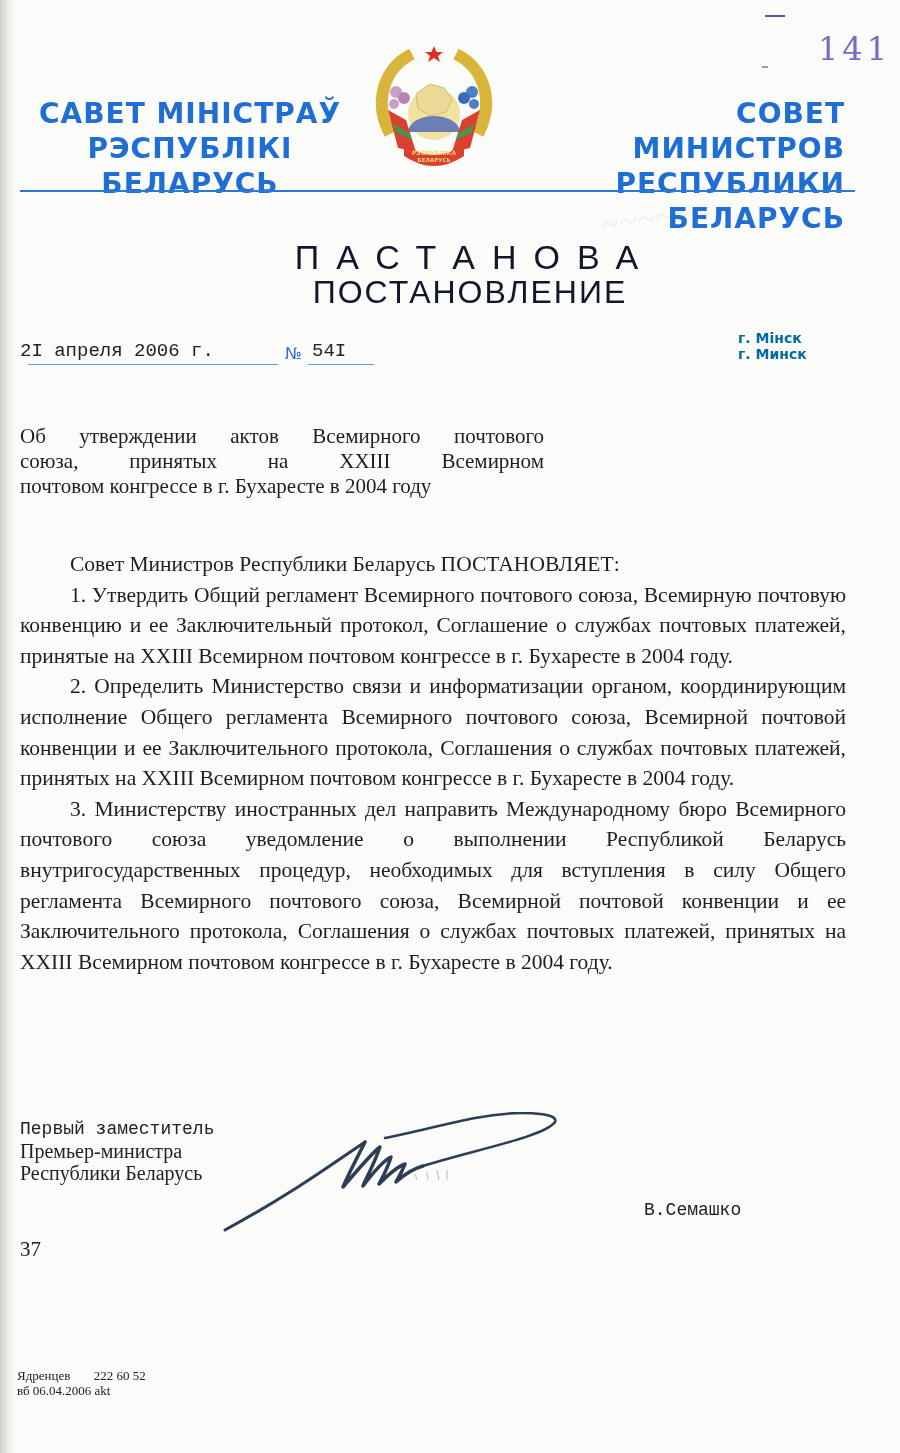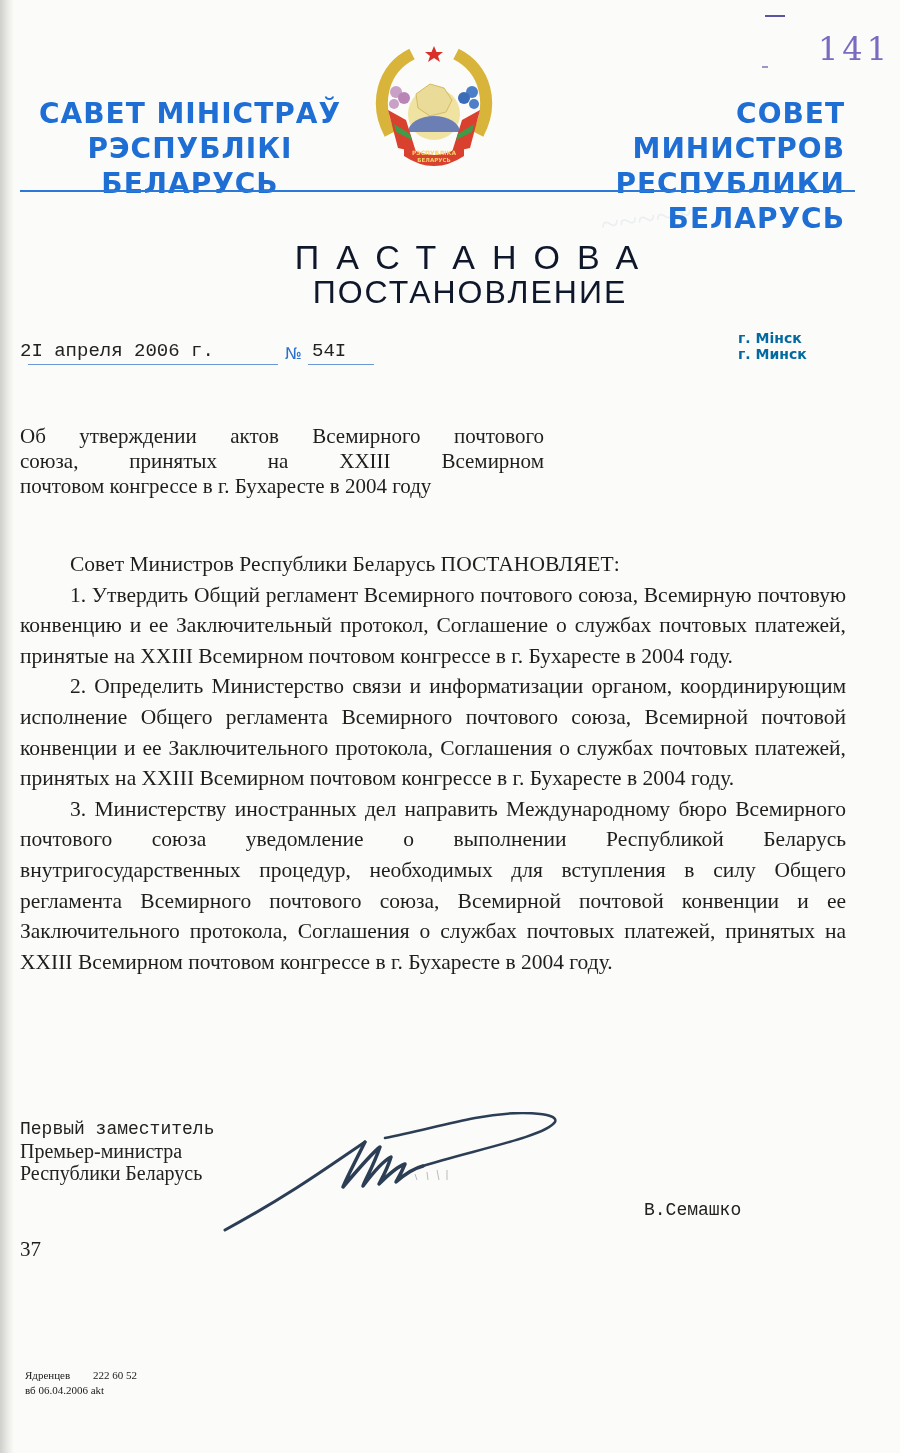--- a/index.html
+++ b/index.html
@@ -60,21 +60,21 @@
   .body p.lead { text-indent: 50px; }
   .sig-block {
     position: absolute; left: 20px; top: 1118px; font-family: "Liberation Mono", monospace;
     font-size: 18px; line-height: 22px; color: #222;
   }
   .sig-block .serif { font-family: "Liberation Serif", serif; font-size: 20px; }
   .sig-name { position: absolute; left: 644px; top: 1166px; font-family: "Liberation Mono", monospace; font-size: 18px; color: #222; margin-top: 34px; }
   .signature { position: absolute; left: 215px; top: 1112px; width: 360px; height: 125px; }
   .page-num { position: absolute; left: 20px; top: 1237px; font-size: 21px; }
   .footer {
-    position: absolute; left: 17px; top: 1368px; font-size: 11px; line-height: 15px; color: #222; margin-left: 8px;
+    position: absolute; left: 17px; top: 1368px; font-size: 13px; line-height: 15px; color: #222;
   }
   .footer .phone { margin-left: 20px; }
   .ghost { position: absolute; color: rgba(140,160,200,0.13); font-family: "Liberation Serif", serif; font-style: italic; }
 </style>
 </head>
 <body>
 
 <div class="edge-shadow"></div>
 
 <div class="ghost" style="left:600px;top:200px;font-size:34px;transform:rotate(-8deg);">~~~~~</div>

